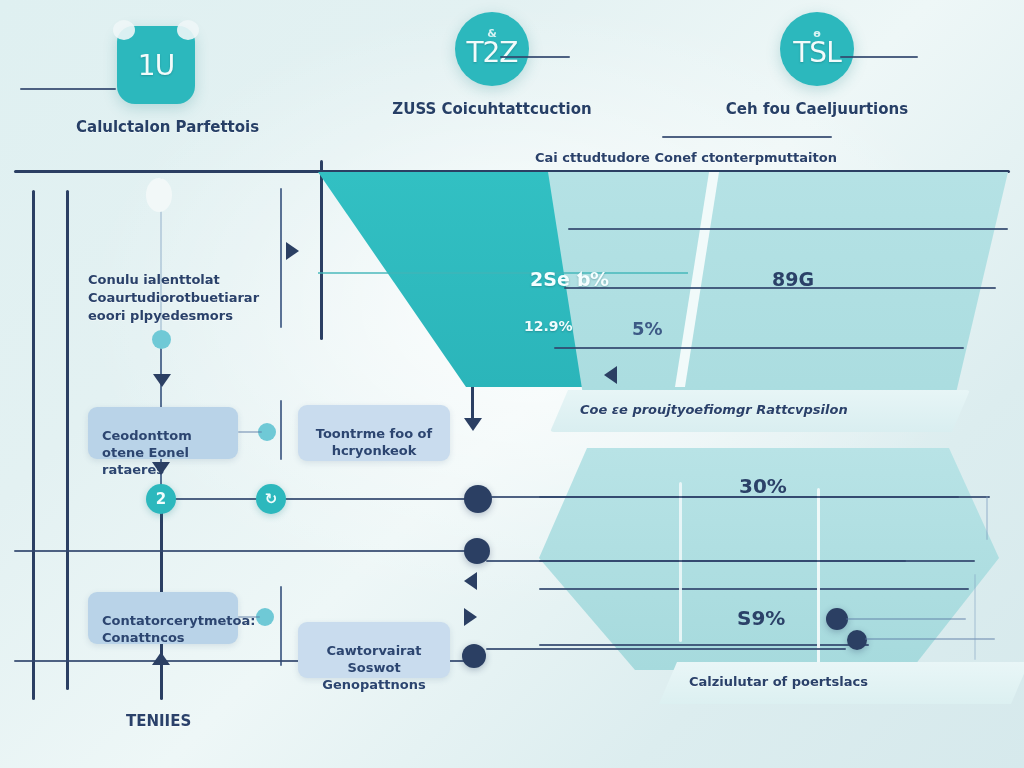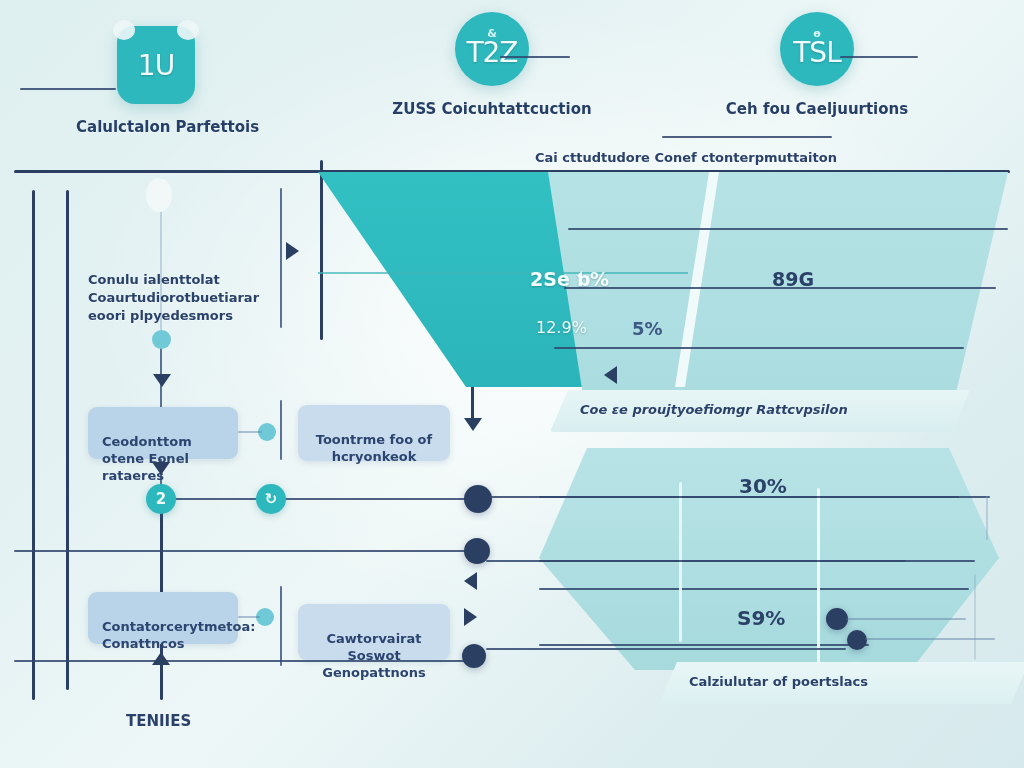--- a/index.html
+++ b/index.html
@@ -58,21 +58,21 @@
     white-space:nowrap;text-shadow:0 1px 0 rgba(255,255,255,.5);
   }
 
   
   .funnel{position:absolute;}
 
   
   .fbox{
     position:absolute;background:#b9d3e8;border-radius:9px;
     color:#2c4570;font-size:13px;line-height:17px;font-weight:600;
-    padding:26px 14px;box-sizing:border-box;
+    padding:20px 14px;box-sizing:border-box;
     box-shadow:0 2px 6px rgba(60,90,130,.14);
   }
   .fbox.pale{background:#c9dcee;text-align:center;}
 
   
   .node{
     position:absolute;border-radius:50%;
     display:flex;align-items:center;justify-content:center;
     color:#f0fdfd;font-weight:700;font-size:15px;
   }
@@ -188,21 +188,21 @@
   <div class="node navy" style="left:462px;top:644px;width:24px;height:24px;"></div>
 
   <div class="fbox" style="left:88px;top:592px;width:150px;height:52px;">
     <div class="blur">Contatorcerytmetoa:</div>
     <div class="blur">Conattncos</div>
   </div>
 
   <div class="node lt" style="left:256px;top:608px;width:18px;height:18px;"></div>
   <div class="hline faint" style="left:238px;top:616px;width:22px;"></div>
 
-  <div class="fbox pale" style="left:298px;top:604px;width:152px;height:56px;">
+  <div class="fbox pale" style="left:298px;top:622px;width:152px;height:56px;">
     <div class="blur">Cawtorvairat Soswot</div>
     <div class="blur">Genopattnons</div>
   </div>
 
   <div class="arrow arr-right" style="left:464px;top:608px;"></div>
   <div class="arrow arr-up" style="left:152px;top:652px;"></div>
 
   <div class="caption big blur" style="left:126px;top:712px;">TENIIES</div>
 
   <div class="caption big blur" style="left:412px;top:202px;">Calaliing of TWo cf Empolces</div>
@@ -223,22 +223,22 @@
                 background:#f4fbfb;transform:skewX(-9deg);opacity:.95;"></div>
 
     <div class="hline thin" style="left:250px;top:56px;width:440px;"></div>
     <div class="hline thin" style="left:246px;top:115px;width:432px;"></div>
     <div class="hline thin" style="left:236px;top:175px;width:410px;"></div>
     <div class="tealline" style="left:0px;top:100px;width:370px;"></div>
 
     <span class="val" style="position:absolute;left:212px;top:96px;color:#f4feff;font-weight:700;font-size:19px;
                  text-shadow:0 1px 2px rgba(20,80,90,.35);">2Se ƅ%</span>
     <span class="val dark" style="position:absolute;left:454px;top:96px;color:#2b4168;font-weight:700;font-size:19px;">89G</span>
-    <span class="val" style="position:absolute;left:206px;top:146px;color:#f0fcfd;font-weight:400;font-size:16px;
-                 text-shadow:0 1px 2px rgba(20,80,90,.35);margin-left:12px;">12.9%</span>
+    <span class="val" style="position:absolute;left:206px;top:146px;color:#f0fcfd;font-weight:700;font-size:14px;
+                 text-shadow:0 1px 2px rgba(20,80,90,.35);">12.9%</span>
     <span class="val dark" style="position:absolute;left:314px;top:146px;color:#3d5a86;font-weight:700;font-size:18px;">5%</span>
 
     <div style="position:absolute;left:232px;top:218px;width:420px;height:42px;
                 background:linear-gradient(180deg,#e7f5f6,#d9eef0);border-radius:4px;
                 clip-path:polygon(18px 0,420px 0,402px 42px,0 42px);"></div>
     <span class="caption sm blur" style="left:262px;top:230px;font-style:italic;">Coe ɛe proujtyoefiomgr Rattcvpsilon</span>
   </div>
 
   <div class="arrow arr-left" style="left:604px;top:366px;"></div>
 

